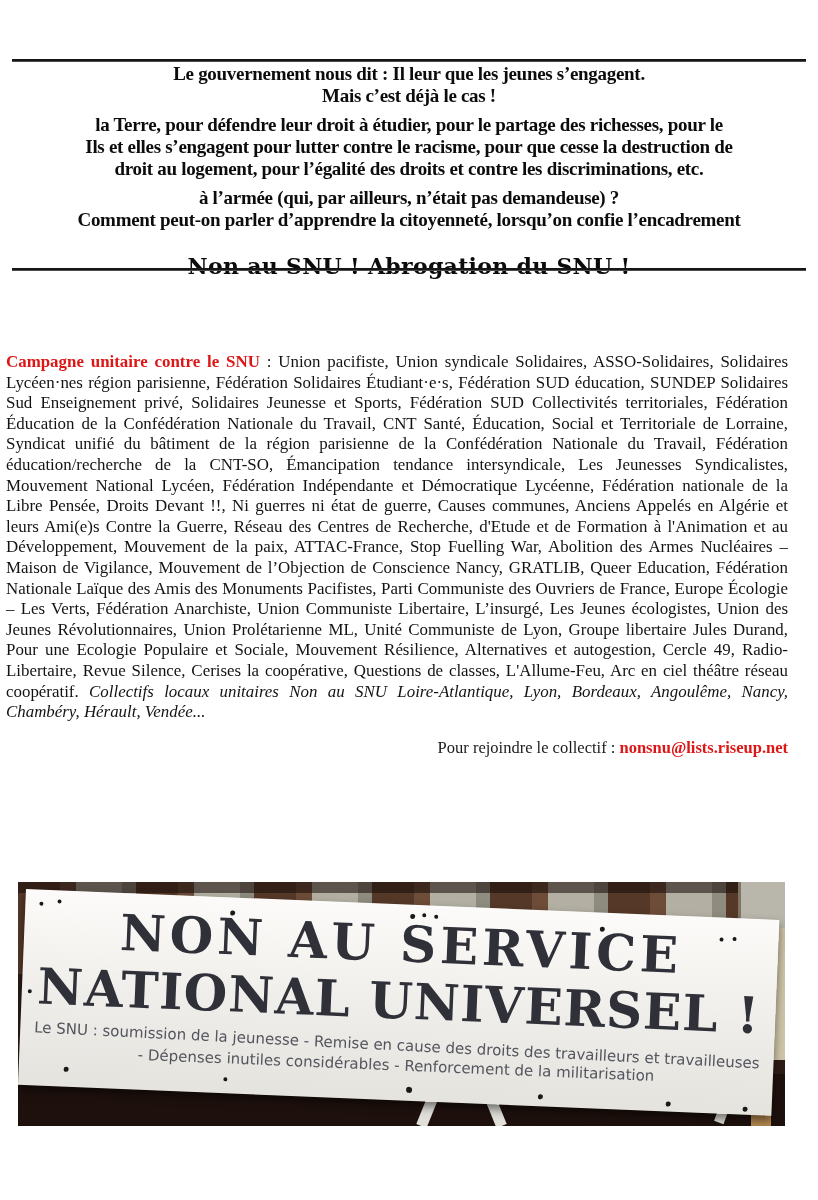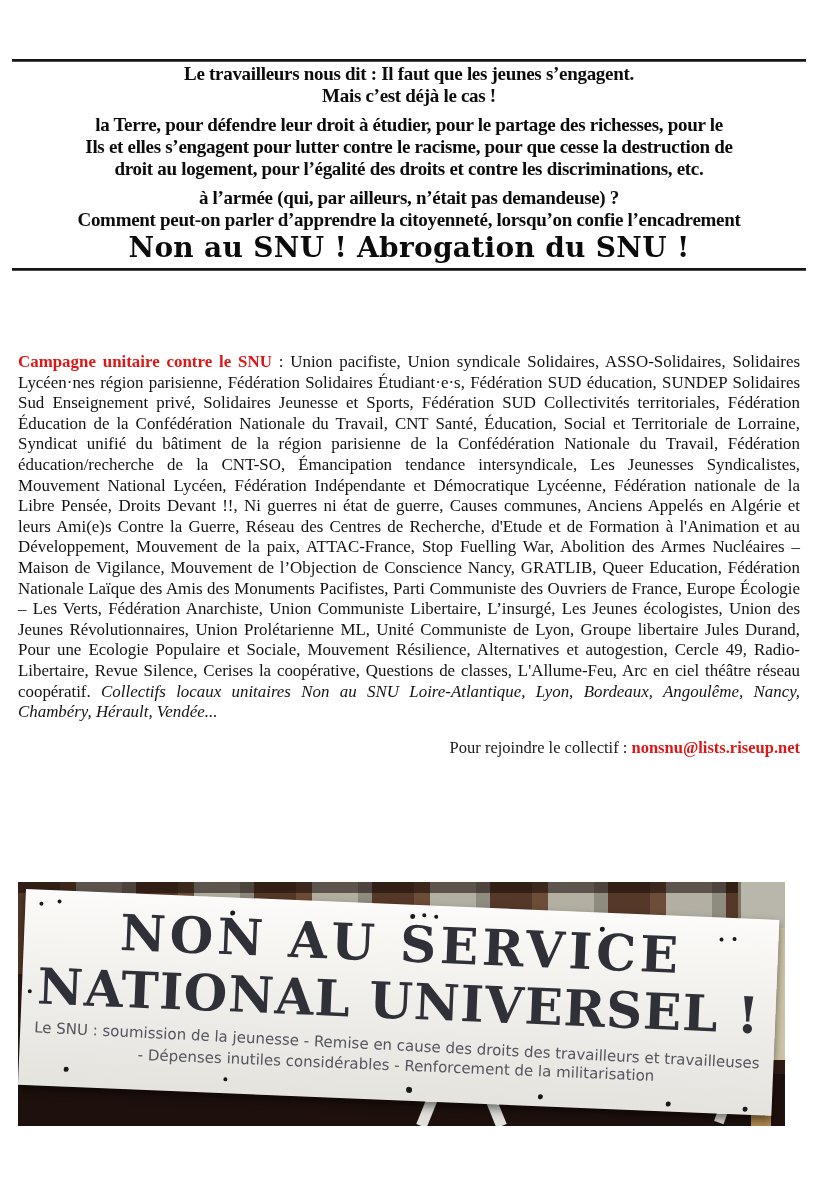--- a/index.html
+++ b/index.html
@@ -9,25 +9,25 @@
   .rule { position:absolute; left:12px; width:794px; height:3px;
           background:linear-gradient(180deg,#161616 55%, #6b6b6b); }
   .rule-top { top:59px; }
   .rule-bottom { top:268px; }
 
   
   .intro { position:absolute; top:63px; left:0; width:818px; text-align:center;
            font-weight:bold; color:#0c0c0c; }
   .hline { font-size:19px; line-height:22px; white-space:nowrap; letter-spacing:-0.3px; }
   .blockgap { height:7px; }
-  .headline { margin-top:4px; font-family:"DejaVu Serif", serif; font-size:28px;
+  .headline { margin-top:22px; font-family:"DejaVu Serif", serif; font-size:22px;
               line-height:26px; font-weight:bold; letter-spacing:0.3px; color:#0b0b0b; }
 
   
-  .flow { position:absolute; top:352px; left:18px; width:782px; }
+  .flow { position:absolute; top:352px; left:6px; width:782px; }
   .campaign { margin:0; font-size:16.9px; line-height:20.6px; text-align:justify;
               color:#131313; }
   .lead { color:#dd1616; font-weight:bold; }
   .tail { font-style:italic; }
   .contact { margin-top:15px; text-align:right; font-size:16.5px; color:#1a1a1a; }
   .email { color:#dd1616; font-weight:bold; text-decoration:none; cursor:pointer; }
 
   
   .photo { position:absolute; left:18px; top:882px; width:767px; height:244px;
            overflow:hidden; background:#2e1c16; }
@@ -67,21 +67,21 @@
   .dot { position:absolute; background:#191919; border-radius:50%; }
 </style>
 </head>
 <body>
 
 <div class="page">
 
   <div class="rule rule-top"></div>
 
   <div class="intro">
-    <div class="hline">Le travailleurs nous dit : Il faut que les jeunes s’engagent.</div>
+    <div class="hline">Le gouvernement nous dit : Il leur que les jeunes s’engagent.</div>
     <div class="hline">Mais c’est déjà le cas !</div>
     <div class="blockgap"></div>
     <div class="hline">la Terre, pour défendre leur droit à étudier, pour le partage des richesses, pour le</div>
     <div class="hline">Ils et elles s’engagent pour lutter contre le racisme, pour que cesse la destruction de</div>
     <div class="hline">droit au logement, pour l’égalité des droits et contre les discriminations, etc.</div>
     <div class="blockgap"></div>
     <div class="hline">à l’armée (qui, par ailleurs, n’était pas demandeuse) ?</div>
     <div class="hline">Comment peut-on parler d’apprendre la citoyenneté, lorsqu’on confie l’encadrement</div>
     <div class="headline">Non au SNU ! Abrogation du SNU !</div>
   </div>

